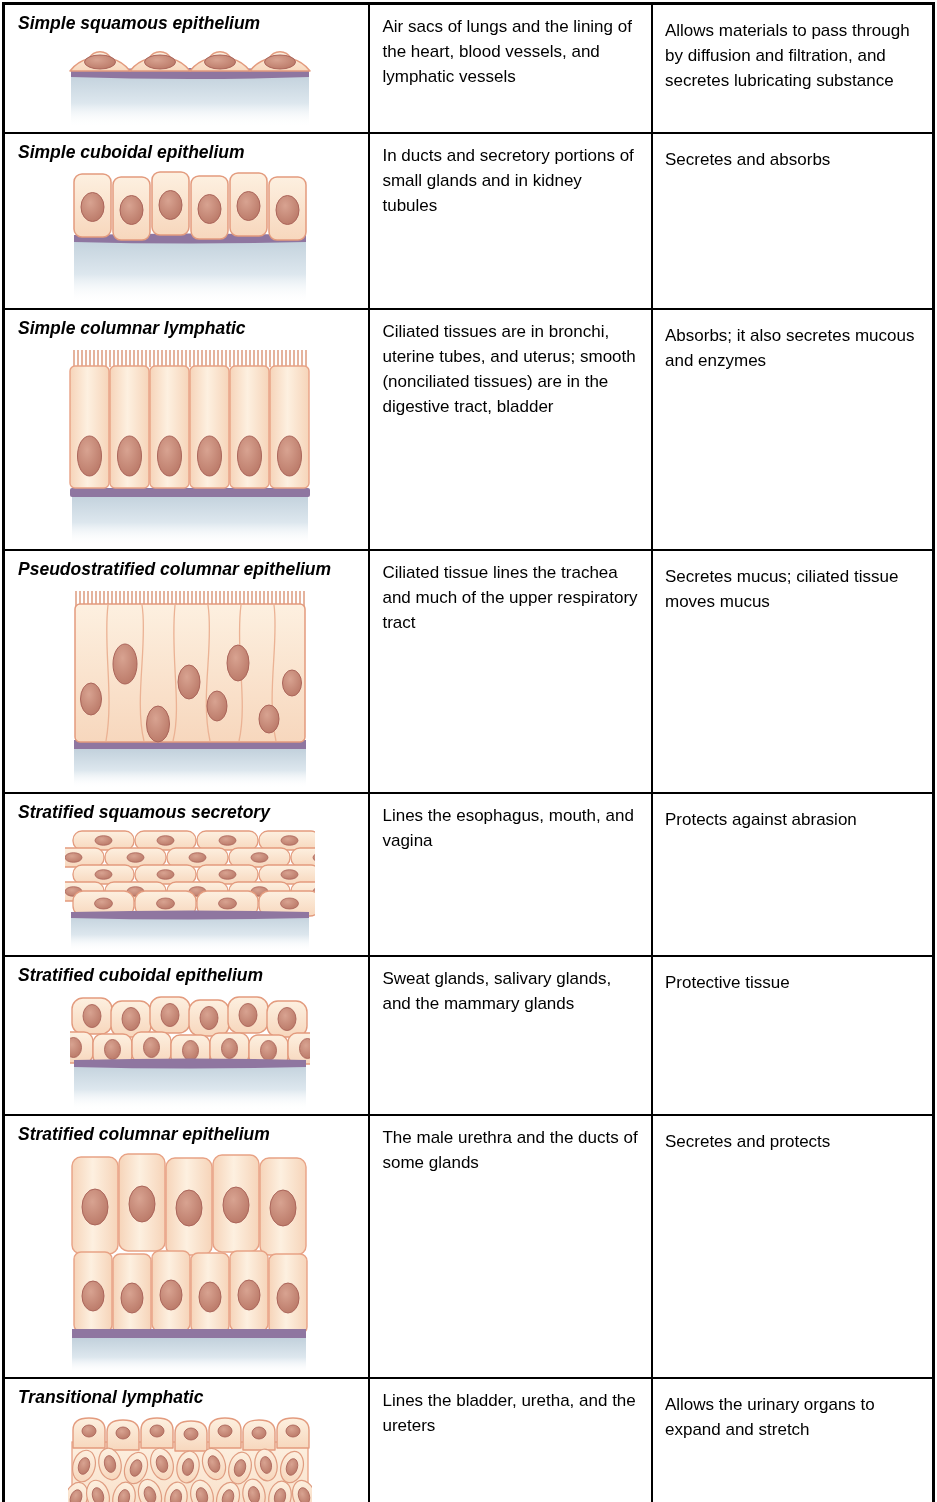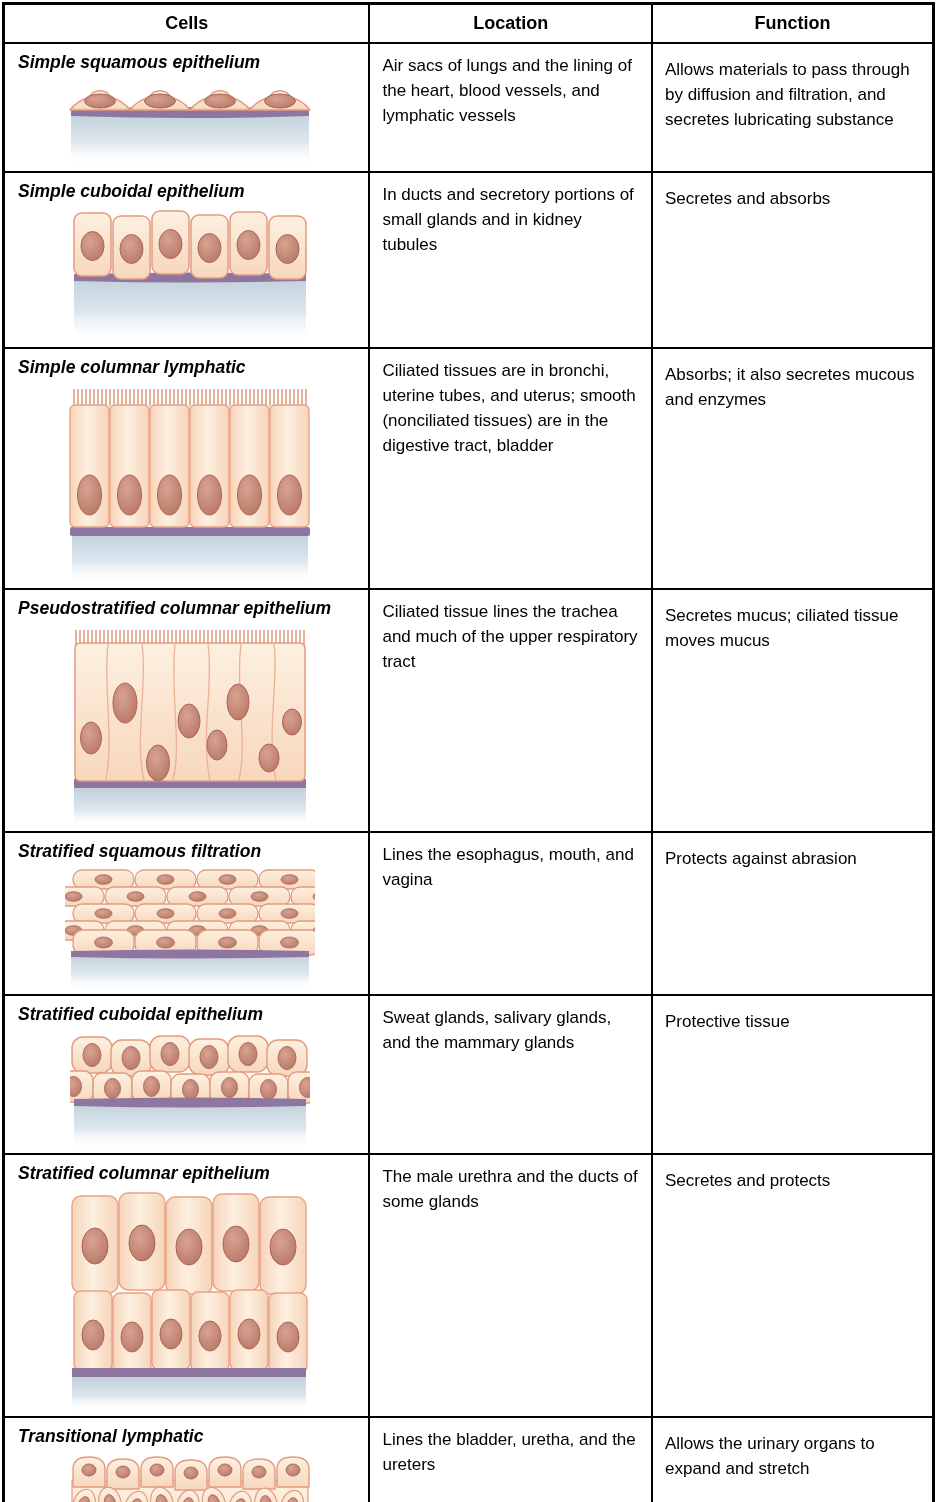--- a/index.html
+++ b/index.html
@@ -96,25 +96,20 @@
 </svg>
 
 <div class="page">
 <table class="epi">
   <colgroup>
         <col style="width:364px">
         <col style="width:281px">
         <col style="width:280px">
       </colgroup>
   <tbody>
-        <tr>
-    <th>Cells</th>
-    <th>Location</th>
-    <th>Function</th>
-  </tr>
 
   <tr class="r1">
     <td class="cells-col">
       <div class="row-title">Simple squamous epithelium</div>
       <div class="illu-wrap">
         <svg class="illu" width="250" height="88" viewBox="0 0 250 88" role="img" aria-label="Simple squamous epithelium illustration">
           <rect x="6" y="34" width="238" height="53" fill="url(#shadowGrad)"></rect>
           <path d="M6,30 Q125,26 244,30 L244,37 Q125,41 6,37 Z" style="fill:var(--basement-membrane,#8f76a0)"></path>
           <use href="#cellSq" x="5" y="0"></use>
                 <use href="#cellSq" x="65" y="0"></use>
@@ -197,21 +192,21 @@
           </g>
         </svg>
       </div>
     </td>
     <td class="loc-col">Ciliated tissue lines the trachea and much of the upper respiratory tract</td>
     <td class="fn-col">Secretes mucus; ciliated tissue moves mucus</td>
   </tr>
 
   <tr class="r5">
     <td class="cells-col">
-      <div class="row-title">Stratified squamous filtration</div>
+      <div class="row-title">Stratified squamous secretory</div>
       <div class="illu-wrap">
         <svg class="illu" width="250" height="122" viewBox="0 0 250 122" role="img" aria-label="Stratified squamous epithelium illustration">
           <rect x="6" y="86" width="238" height="36" fill="url(#shadowGrad)"></rect>
           <use href="#cellFlat" x="8" y="2"></use>
                 <use href="#cellFlat" x="70" y="2"></use>
           <use href="#cellFlat" x="132" y="2"></use>
                 <use href="#cellFlat" x="194" y="2"></use>
           <use href="#cellFlat" x="-22" y="19"></use>
                 <use href="#cellFlat" x="40" y="19"></use>
           <use href="#cellFlat" x="102" y="19"></use>

